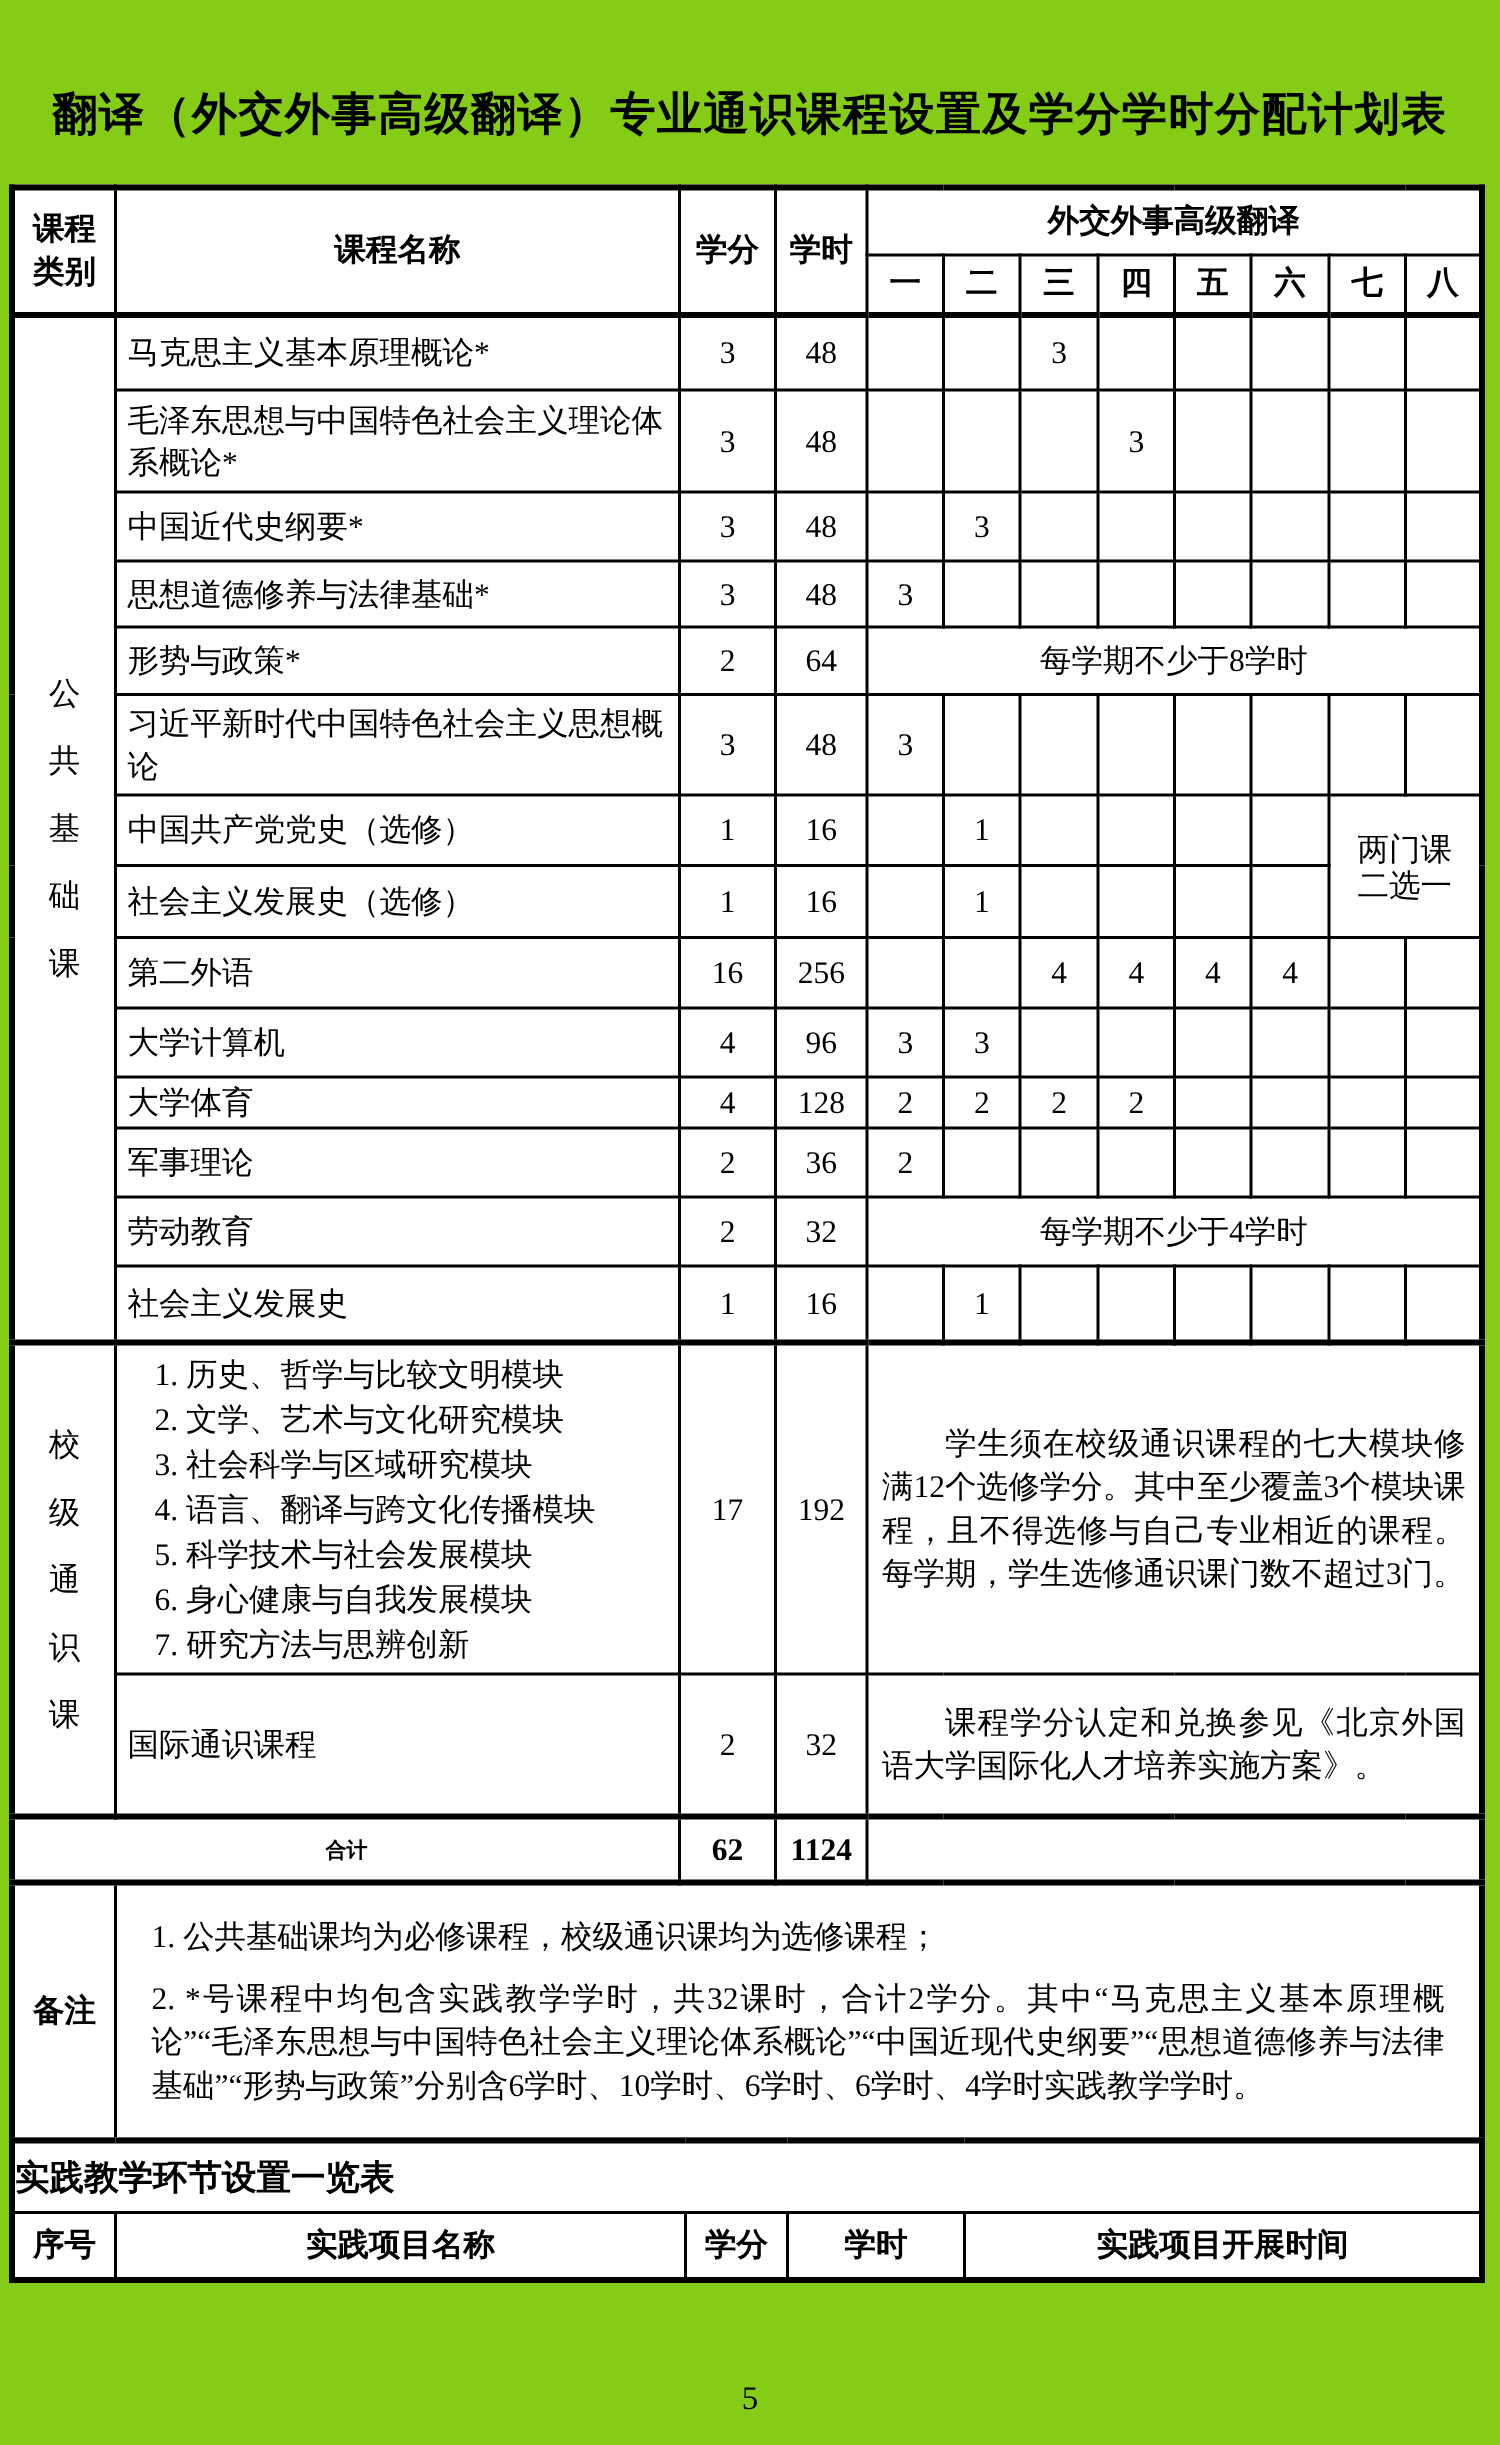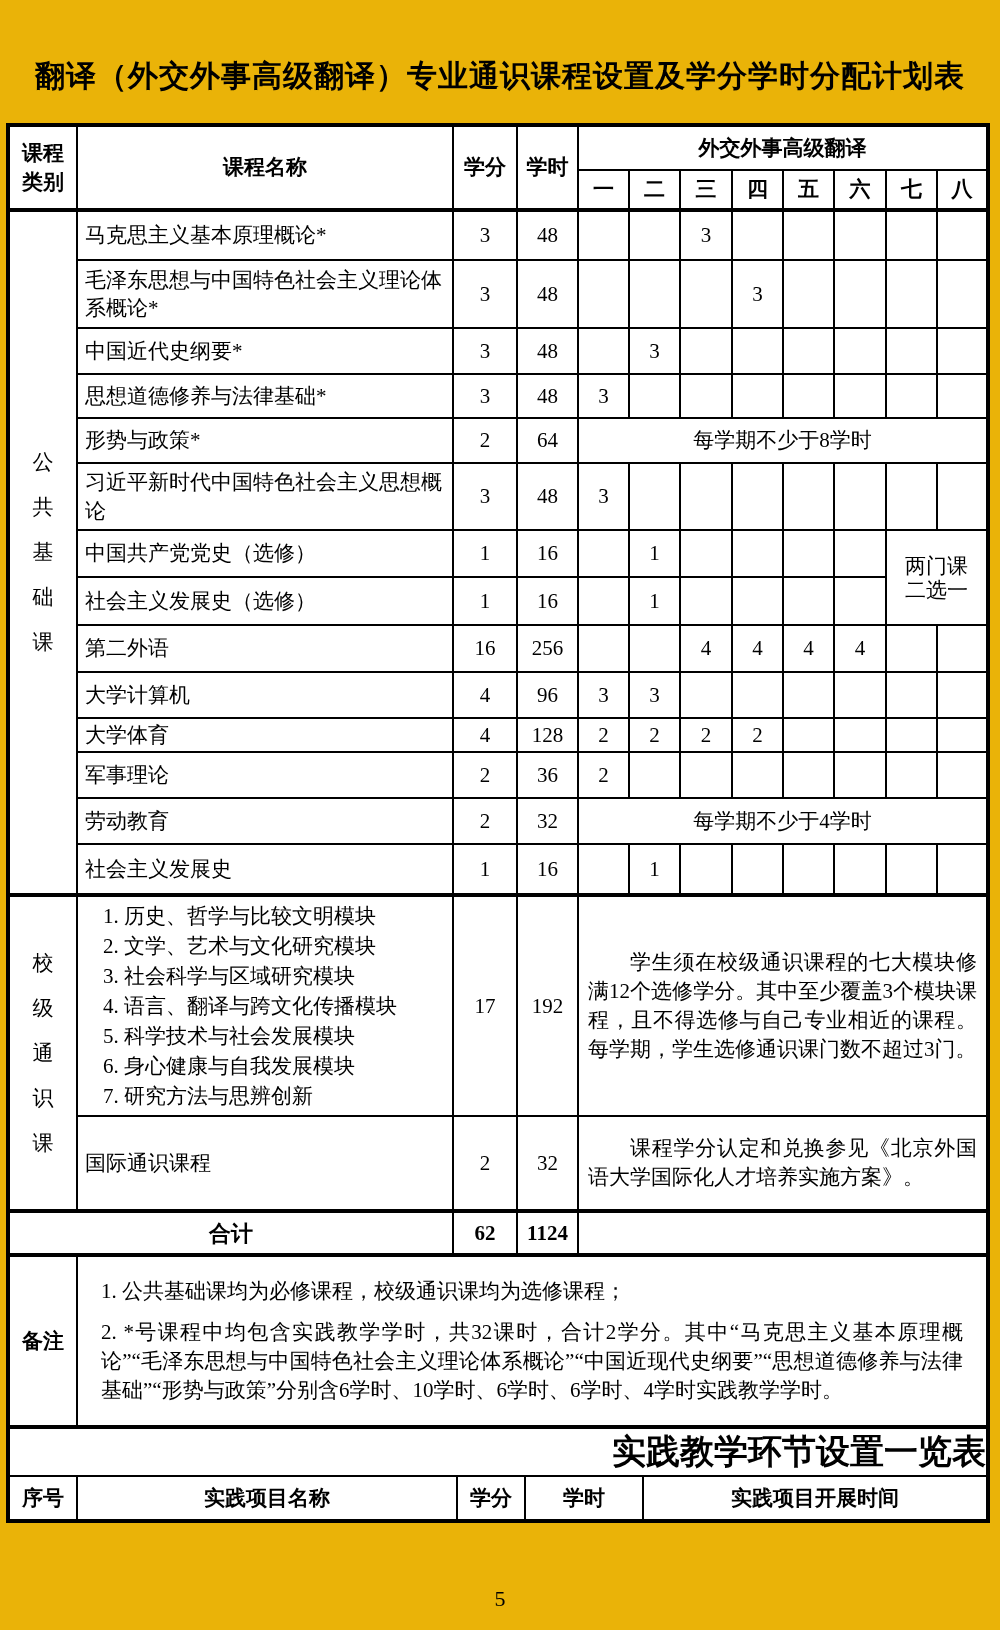--- a/index.html
+++ b/index.html
@@ -1,43 +1,43 @@
 <!DOCTYPE html>
 <html><head>
 <meta charset="utf-8">
 <style>
   html,body { margin:0; padding:0; background:#ffffff; }
-  .page { position:relative; width:1000px; height:1630px; background:#eab308; color:#000; overflow:hidden; }
+  .page { position:relative; width:1000px; height:1630px; background:#84cc16; color:#000; overflow:hidden; }
 
   .doc-title { position:absolute; top:56px; left:0; width:100%; text-align:center;
     font-family:"Liberation Sans", sans-serif; font-weight:bold; font-size:30px; letter-spacing:1px; }
 
   .tables { position:absolute; left:6px; top:123px; width:988px; }
 
   table { border-collapse:collapse; table-layout:fixed; width:982px; background:#fff; }
   table { border:4px solid #000; }
   td { border:2px solid #000; padding:0; vertical-align:middle; overflow:hidden;
        font-family:"Liberation Serif", serif; font-size:21px; line-height:1.35; color:#000; }
 
   .h { font-family:"Liberation Sans", sans-serif; font-weight:bold; text-align:center; white-space:pre-line; }
   .name { text-align:left; padding:2px 7px; }
   .num { text-align:center; }
   .note-c { text-align:center; }
   .note-j { text-align:justify; text-indent:2em; padding:4px 9px; line-height:29px; }
   .modules { text-align:left; padding:4px 25px; white-space:pre-line; line-height:30px;margin-left:36px; }
   .vcat { text-align:center; white-space:pre-line; line-height:45px; font-size:21px; }
   .choice { text-align:center; white-space:pre-line; line-height:24px; }
-  .total-label { font-family:"Liberation Sans", sans-serif; font-weight:bold; font-size:22px; text-align:center; }
+  .total-label { font-family:"Liberation Sans", sans-serif; font-weight:bold; font-size:14px; text-align:center; }
   .bold { font-weight:bold; }
   .remarks { text-align:justify; padding:8px 11px; line-height:29px; }
   .remarks div { margin:12px; }
   .bt { border-top-width:4px; }
 
   .practice { margin-top:-4px; }
-  .ptitle { font-family:"Liberation Sans", sans-serif; font-weight:bold; font-size:34px; text-align:right; }
+  .ptitle { font-family:"Liberation Sans", sans-serif; font-weight:bold; font-size:23px; text-align:left; }
 
   .pagenum { position:absolute; top:1586px; left:0; width:100%; text-align:center;
     font-family:"Liberation Serif", serif; font-size:22px; }
 </style>
 </head>
 <body>
 
 <div class="page">
 
   <div class="doc-title">翻译（外交外事高级翻译）专业通识课程设置及学分学时分配计划表</div>

